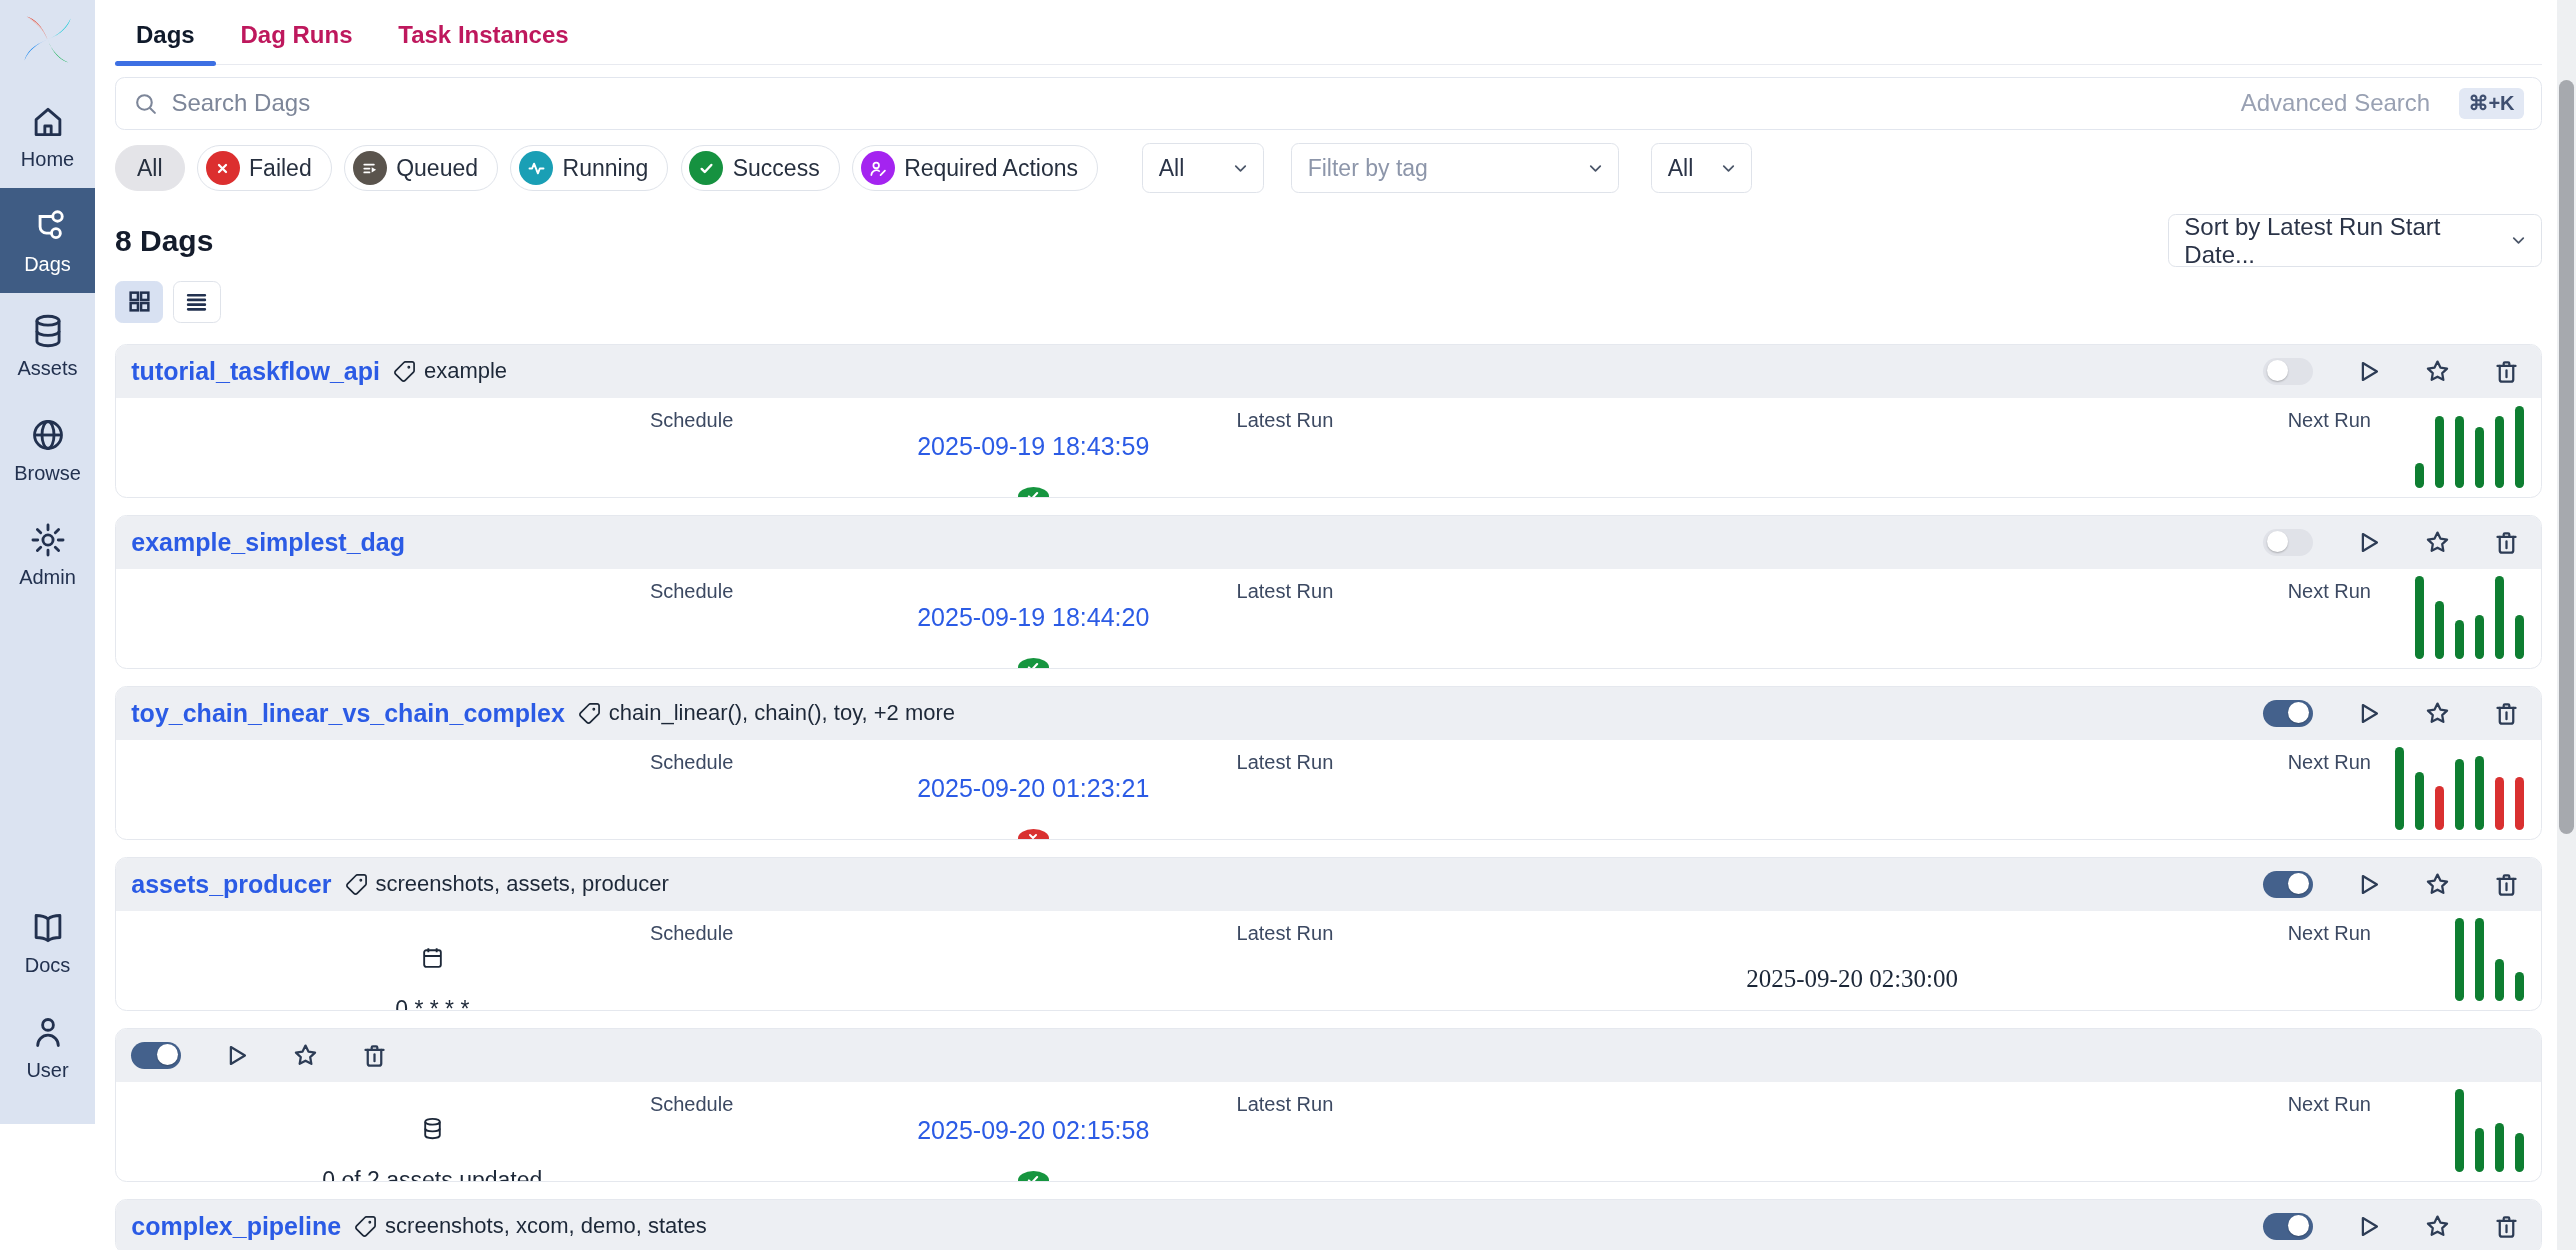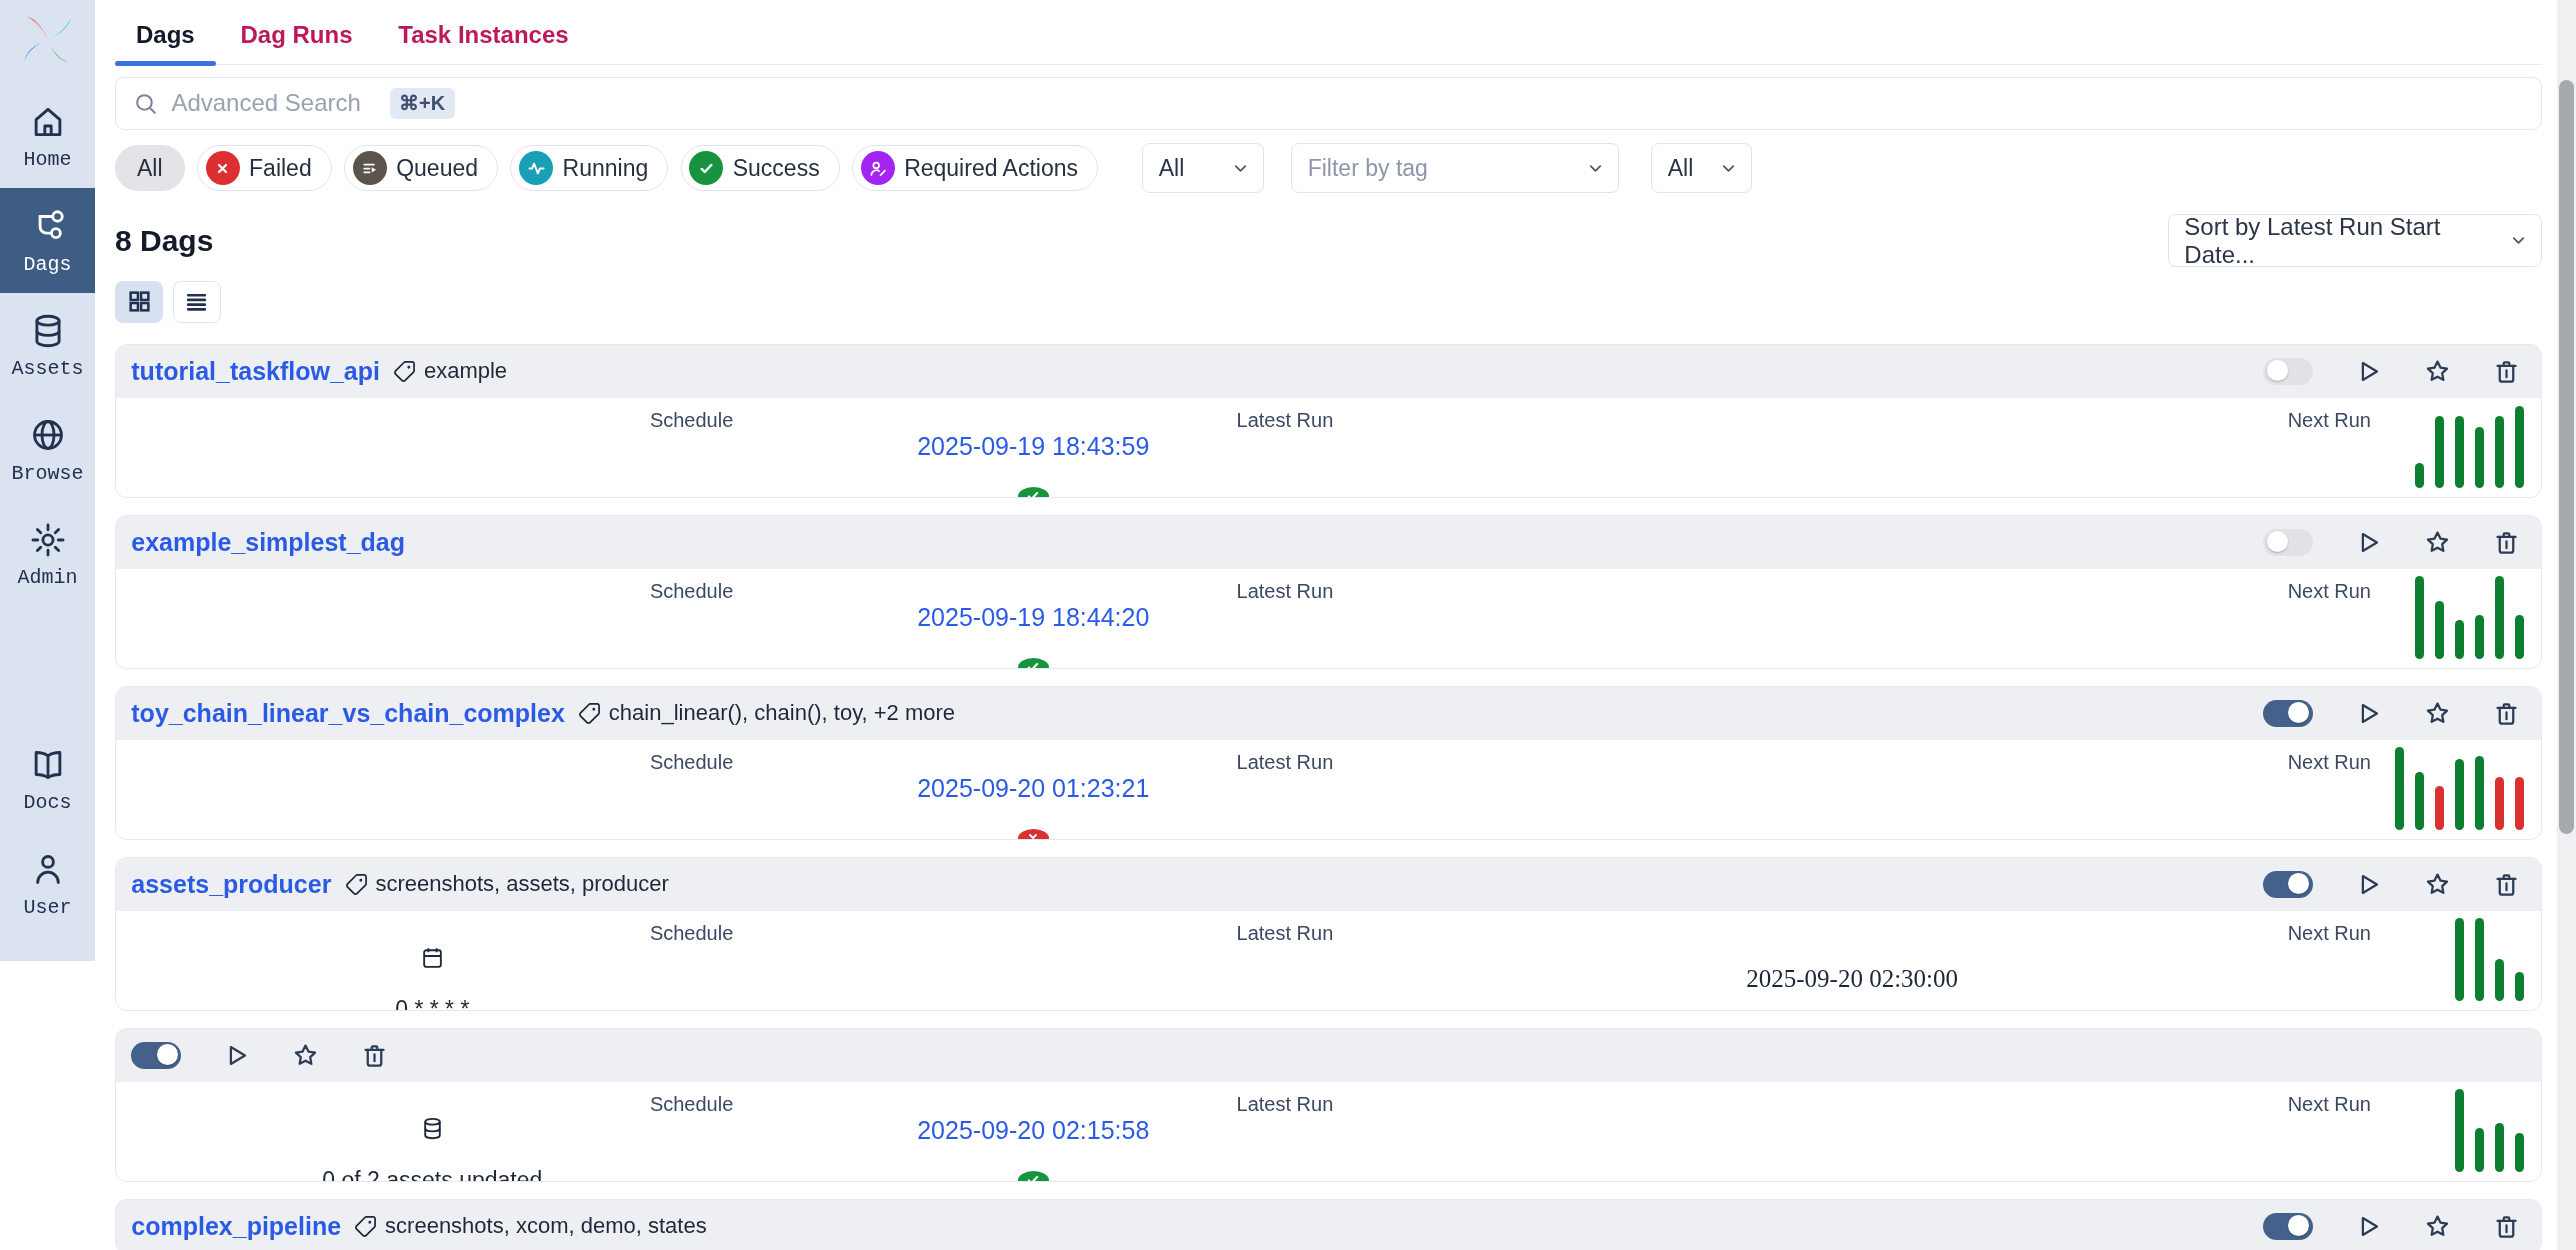--- a/index.html
+++ b/index.html
@@ -2,21 +2,21 @@
 <html><head>
 <meta charset="utf-8">
 <style>
   * { margin:0; padding:0; box-sizing:border-box; }
   html,body { width:2576px; height:1251px; overflow:hidden; background:#fff;
     font-family:"Liberation Sans", sans-serif; color:#1c2738; }
   .app { display:flex; width:2576px; height:1251px; }
 
   
   .sidebar { width:95px; background:#dbe3f1; display:flex; flex-direction:column;
-    align-items:stretch; flex-shrink:0; height:961px;font-family:Liberation Mono, monospace; }
+    align-items:stretch; flex-shrink:0; height:1124px; }
   .logo-wrap { display:flex; justify-content:center; padding:11.5px 0 17px; }
   .side-item { display:flex; flex-direction:column; align-items:center; justify-content:center;
     gap:7.6px; padding:19px 0 17px; color:#22314f; cursor:pointer; }
   .side-item .svg-icon svg { width:38px; height:38px; }
   .side-label { font-size:20px; }
   .side-item.active { background:#3f5c84; color:#fff; }
   .side-bottom { margin-top:auto; padding-bottom:25px; }
 
   
   .content { flex:1; padding:0 34px 0 20px; min-width:0; }
@@ -212,20 +212,21 @@
         <div class="tab">Task Instances</div>
       </div>
 
     <div class="search-bar">
       <span class="svg-icon">
         <svg width="25" height="25" viewBox="0 0 24 24" fill="none" stroke="#7d8699" stroke-width="2" stroke-linecap="round">
           <circle cx="11" cy="11" r="7"></circle>
             <path d="M16.5 16.5 L21 21"></path>
         </svg>
       </span>
+      <input type="text" value="" placeholder="Search Dags" style="">
       <span class="adv-label">Advanced Search</span>
       <span class="kbd">⌘+K</span>
     </div>
 
     <div class="filters-row">
       <div id="chips" style="display:flex;align-items:center">
           <div class="chip plain">
             <span class="chip-label">All</span>
           </div>
           <div class="chip">

